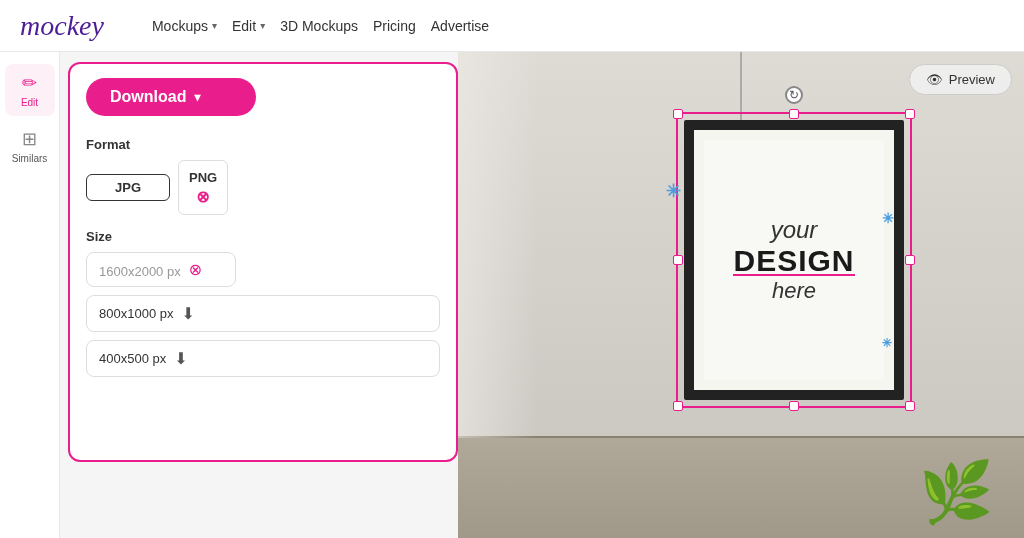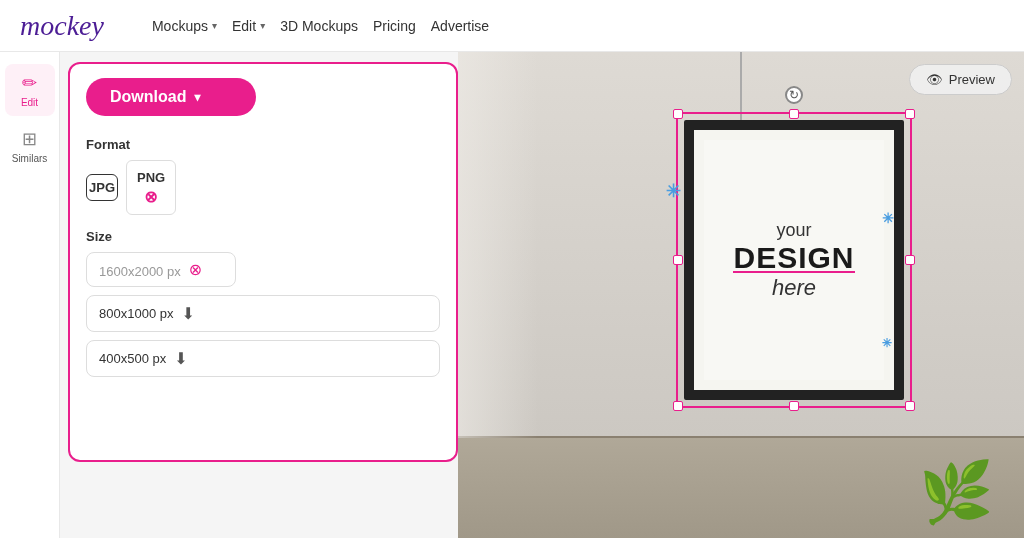--- a/index.html
+++ b/index.html
@@ -130,21 +130,21 @@
     }
     .format-row {
       display: flex;
       align-items: center;
       gap: 8px;
       margin-bottom: 14px;
     }
     .format-btn {
       border: 1.5px solid #ddd;
       border-radius: 6px;
-      padding: 5px 2px;
+      padding: 5px 28px;
       font-size: 13px;
       font-weight: 600;
       color: #333;
       background: #fff;
       cursor: pointer;
     }
     .format-btn.active {
       border-color: #333;
       background: #fff;
     }
@@ -308,22 +308,23 @@
     .frame-inner {
       position: absolute;
       inset: 10px;
       background: #f8f8f4;
       display: flex;
       align-items: center;
       justify-content: center;
       flex-direction: column;
     }
     .frame-text-your {
-      font-size: 18px;
-      color: #333;
+      font-size: 24px;
+      color: #333;
+      font-style: italic;
       font-weight: 400;
     }
     .frame-text-design {
       font-size: 30px;
       font-weight: 900;
       color: #1a1a1a;
       letter-spacing: 1px;
       position: relative;
     }
     .frame-text-design::after {

